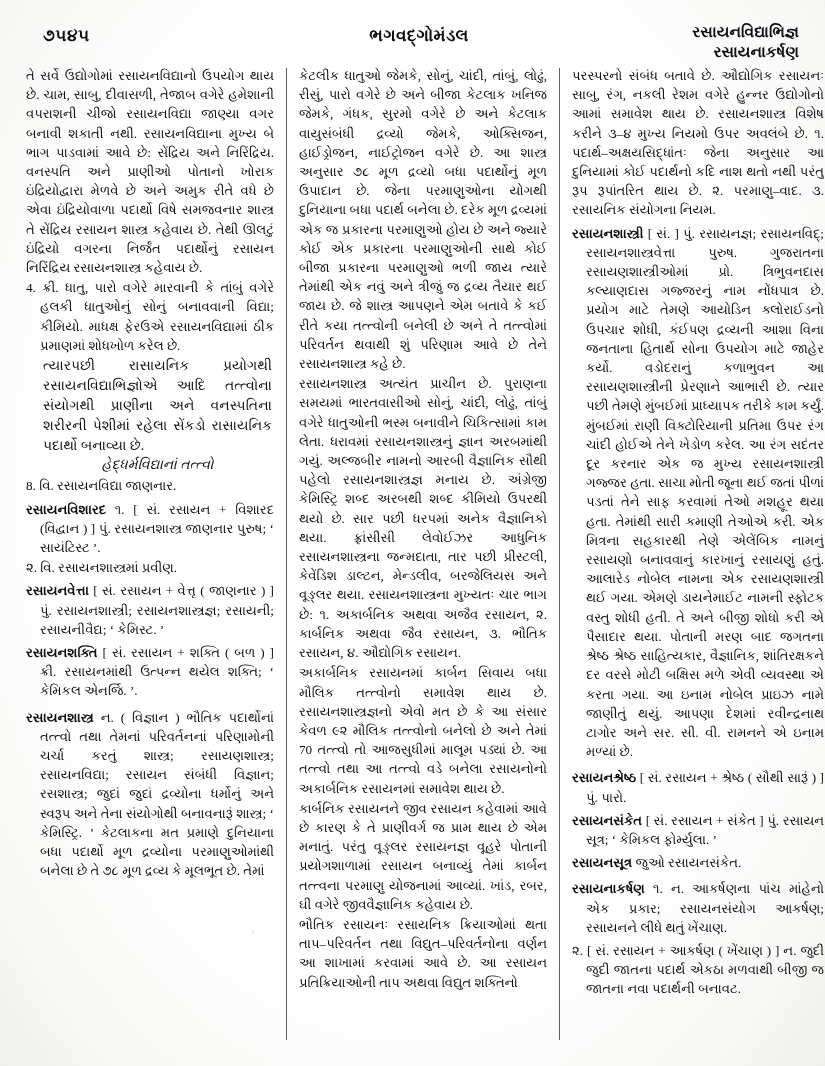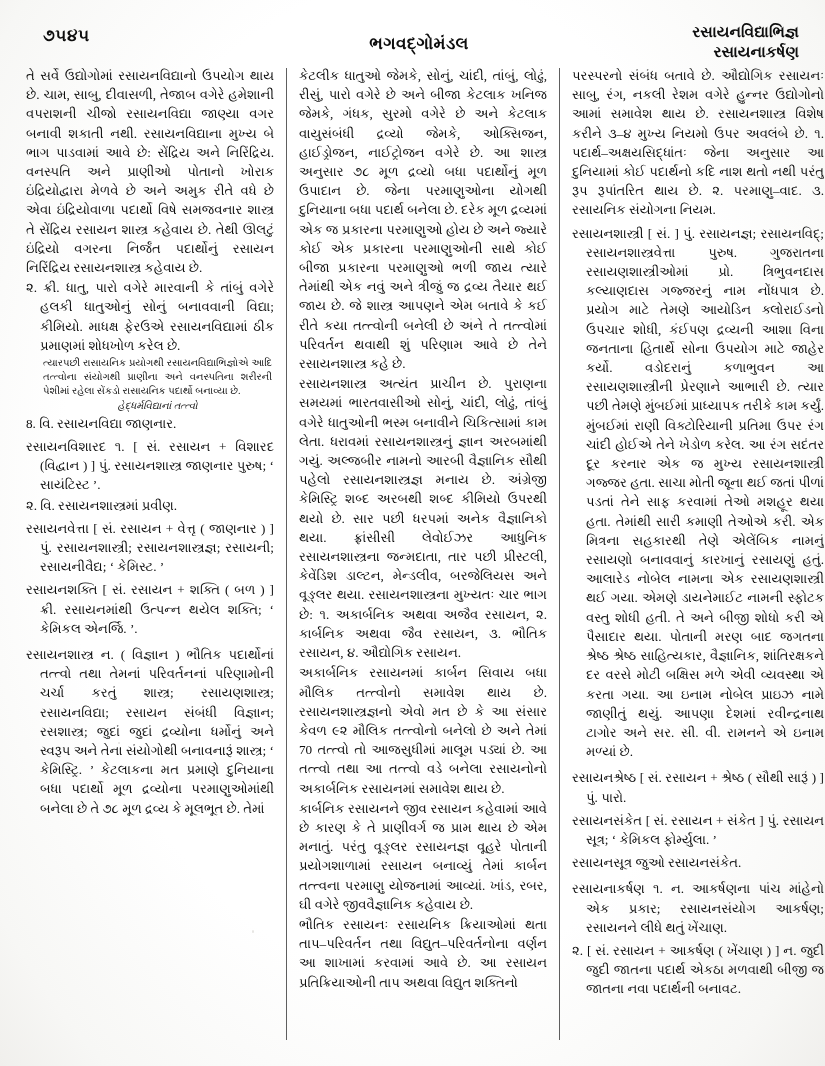--- a/index.html
+++ b/index.html
@@ -18,21 +18,21 @@
   }
   .speck{position:absolute;background:#cfcdc8;border-radius:50%;opacity:.55;}
 
   
   .hdr{position:absolute;left:0;right:0;top:22px;height:46px;margin-left:13px;}
   .hdr-page{
     position:absolute;left:30px;top:4px;
     font-weight:bold;font-size:17px;letter-spacing:.5px;
   }
   .hdr-center{
-    position:absolute;left:0;right:0;top:12px;text-align:center;
+    position:absolute;left:0;right:0;top:4px;text-align:center;
     font-weight:bold;font-size:17px;letter-spacing:.3px;
   }
   .hdr-right{
     position:absolute;right:26px;top:0px;text-align:right;
     font-weight:bold;font-size:15.5px;line-height:1.32;
   }
 
   
   .cols{
     position:absolute;left:26px;right:22px;top:66px;bottom:16px;
@@ -53,24 +53,24 @@
   .col.c3{padding-left:12px;width:252px;}
 
   .rule{
     flex:0 0 auto;width:1px;background:#3a3a3a;
     margin-top:2px;margin-bottom:10px;opacity:.82;
   }
 
   
   .p{margin:0 0 1px 0;text-indent:0;}
   .entry{margin:0 0 1px 0;}
-  .entry .hw{font-weight:normal;}
+  .entry .hw{font-weight:bold;}
   .hang{padding-left:14px;text-indent:-14px;}
   .quote{
-    font-size:10px;line-height:1.42;
+    font-size:14px;line-height:1.42;
     margin:1px 0 1px 0;padding-left:17px;padding-right:2px;
     text-align:justify;
   }
   .quote .src{display:block;text-align:center;font-style:italic;}
   .gap{height:6px;}
   .gap-sm{height:3px;}
 
   
   .col, .hdr{filter:contrast(1.06);}
 </style>
@@ -93,21 +93,21 @@
     <div>રસાયનાકર્ષણ</div>
   </div>
 </div>
 
 <div class="cols">
 
   <div class="col c1">
 
     <div class="p">તે સર્વે ઉદ્યોગોમાં રસાયનવિદ્યાનો ઉપયોગ થાય છે. ચામ, સાબુ, દીવાસળી, તેજાબ વગેરે હમેશાની વપરાશની ચીજો રસાયનવિદ્યા જાણ્યા વગર બનાવી શકાતી નથી. રસાયનવિદ્યાના મુખ્ય બે ભાગ પાડવામાં આવે છે: સેંદ્રિય અને નિરિંદ્રિય. વનસ્પતિ અને પ્રાણીઓ પોતાનો ખોરાક ઇંદ્રિયોદ્વારા મેળવે છે અને અમુક રીતે વધે છે એવા ઇંદ્રિયોવાળા પદાર્થો વિષે સમજવનાર શાસ્ત્ર તે સેંદ્રિય રસાયન શાસ્ત્ર કહેવાય છે. તેથી ઊલટું ઇંદ્રિયો વગરના નિર્જંત પદાર્થોનું રસાયન નિરિંદ્રિય રસાયનશાસ્ત્ર કહેવાય છે.</div>
 
-    <div class="p hang">૨. ક્રી. ધાતુ, પારો વગેરે મારવાની કે તાંબું વગેરે હલકી ધાતુઓનું સોનું બનાવવાની વિદ્યા; કીમિયો. માધક્ષ ફેરઉએ રસાયનવિદ્યામાં ઠીક પ્રમાણમાં શોધખોળ કરેલ છે.</div>
+    <div class="p hang">4. ક્રી. ધાતુ, પારો વગેરે મારવાની કે તાંબું વગેરે હલકી ધાતુઓનું સોનું બનાવવાની વિદ્યા; કીમિયો. માધક્ષ ફેરઉએ રસાયનવિદ્યામાં ઠીક પ્રમાણમાં શોધખોળ કરેલ છે.</div>
 
     <div class="quote">
       <span>ત્યારપછી રાસાયનિક પ્રયોગથી રસાયનવિદ્યાભિજ્ઞોએ આદિ તત્ત્વોના સંયોગથી પ્રાણીના અને વનસ્પતિના શરીરની પેશીમાં રહેલા સેંકડો રાસાયનિક પદાર્થો બનાવ્યા છે.</span>
       <span class="src">હેદ્ધર્મવિદ્યાનાં તત્ત્વો</span>
     </div>
     <div class="p hang">8. વિ. રસાયનવિદ્યા જાણનાર.</div>
 
     <div class="gap-sm"></div>
 
     <div class="entry hang">

